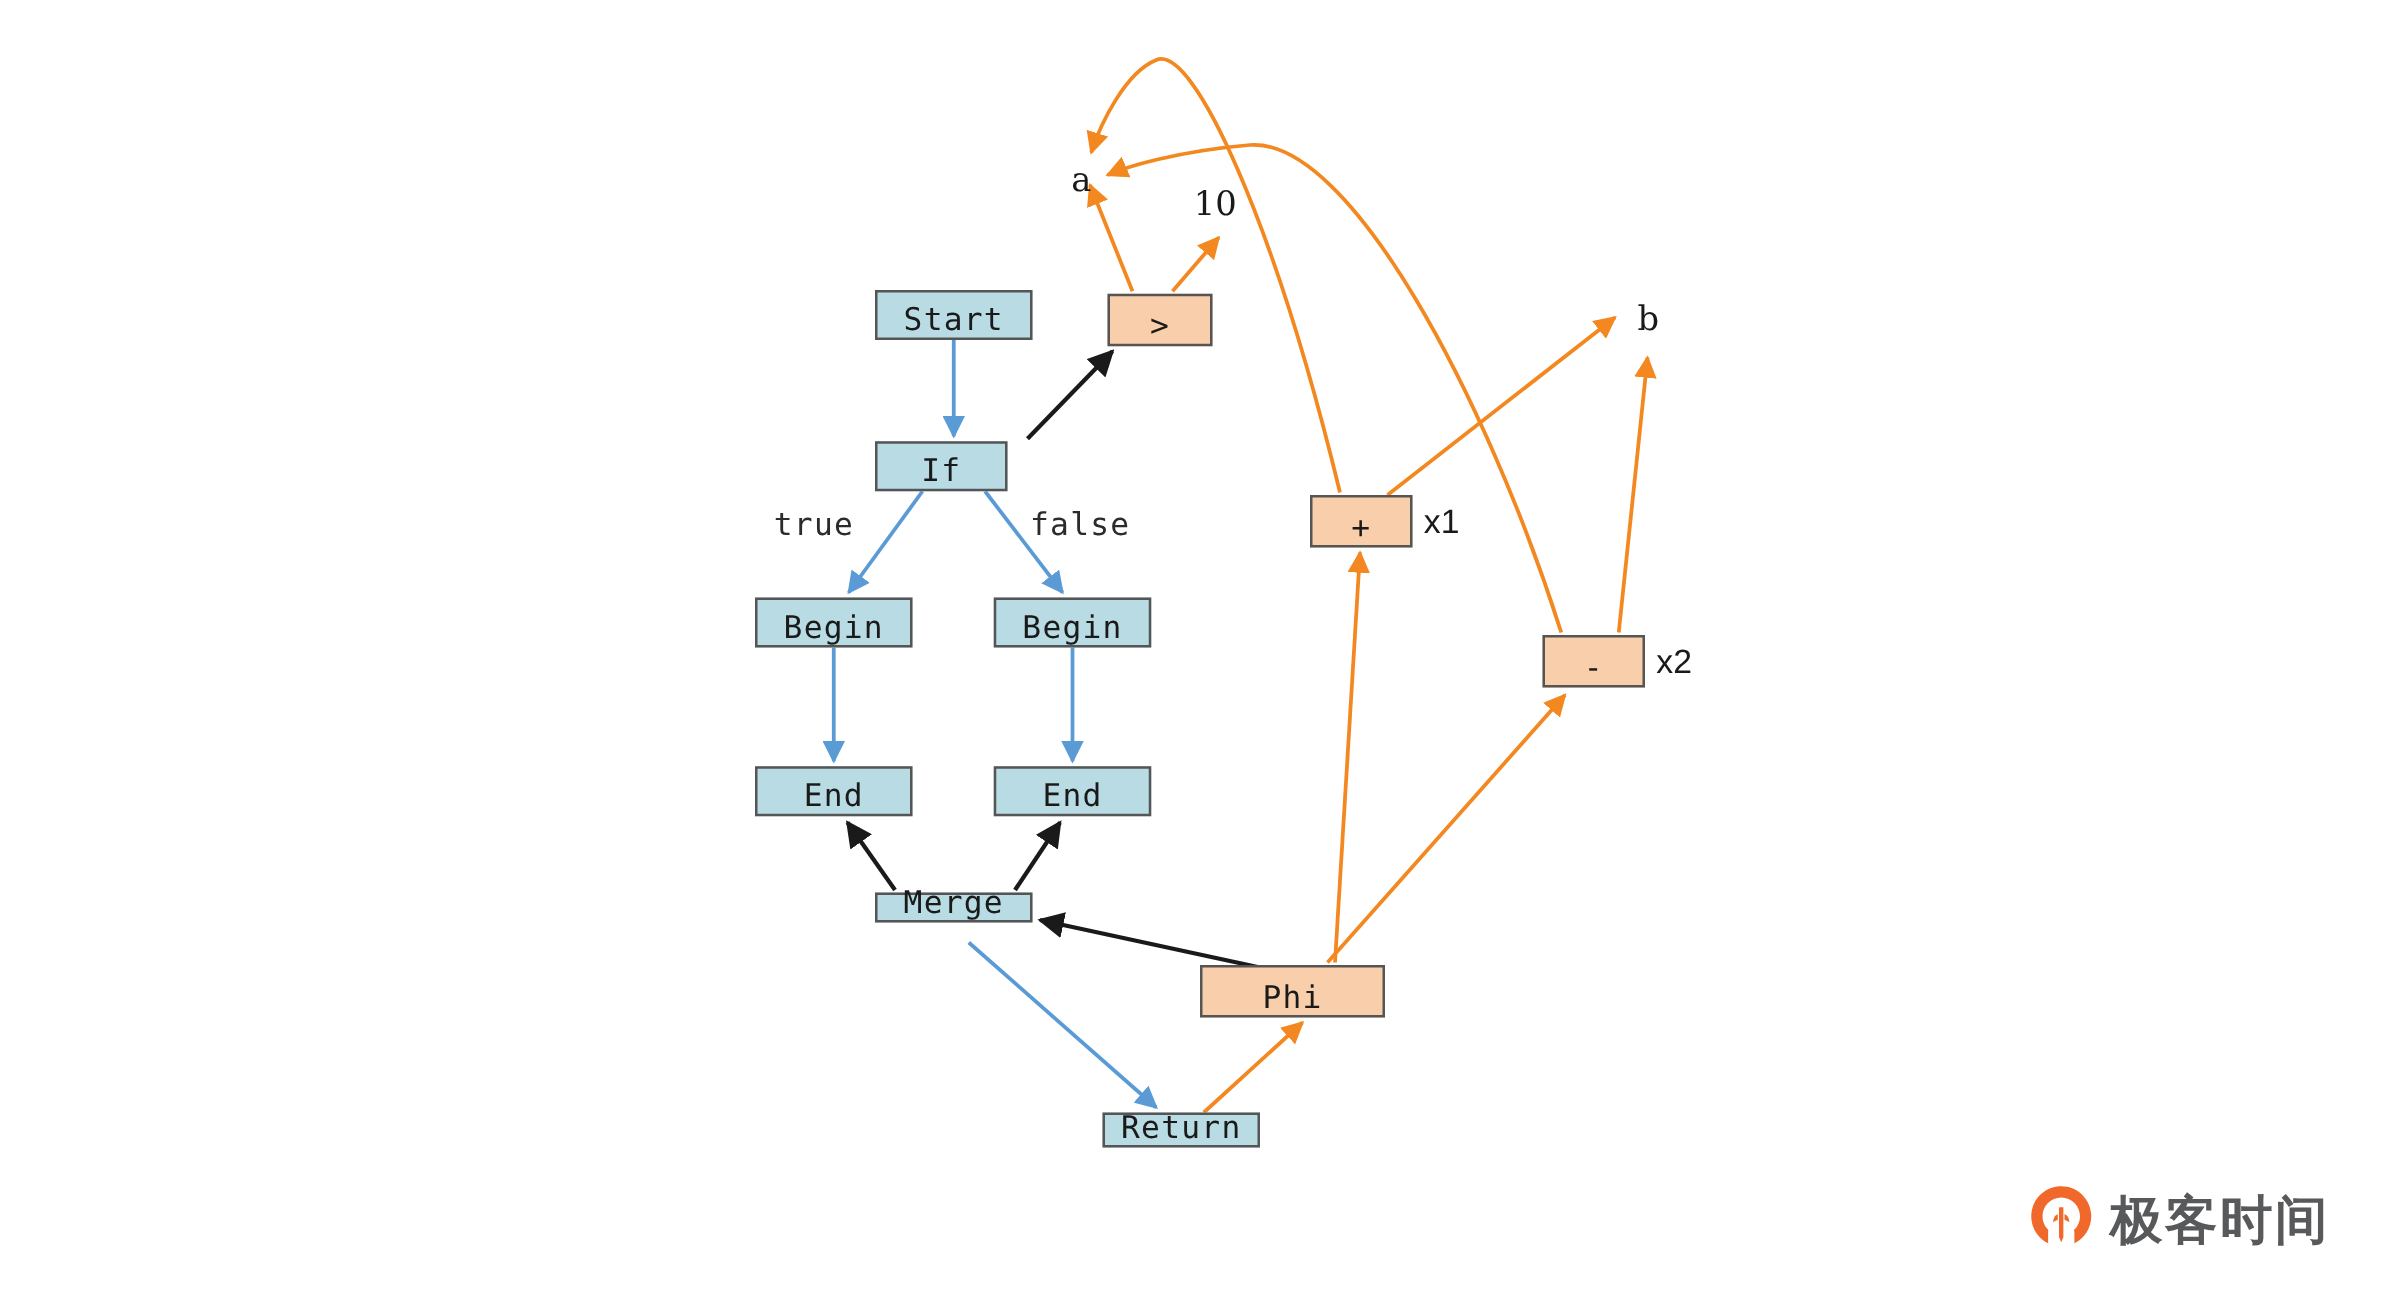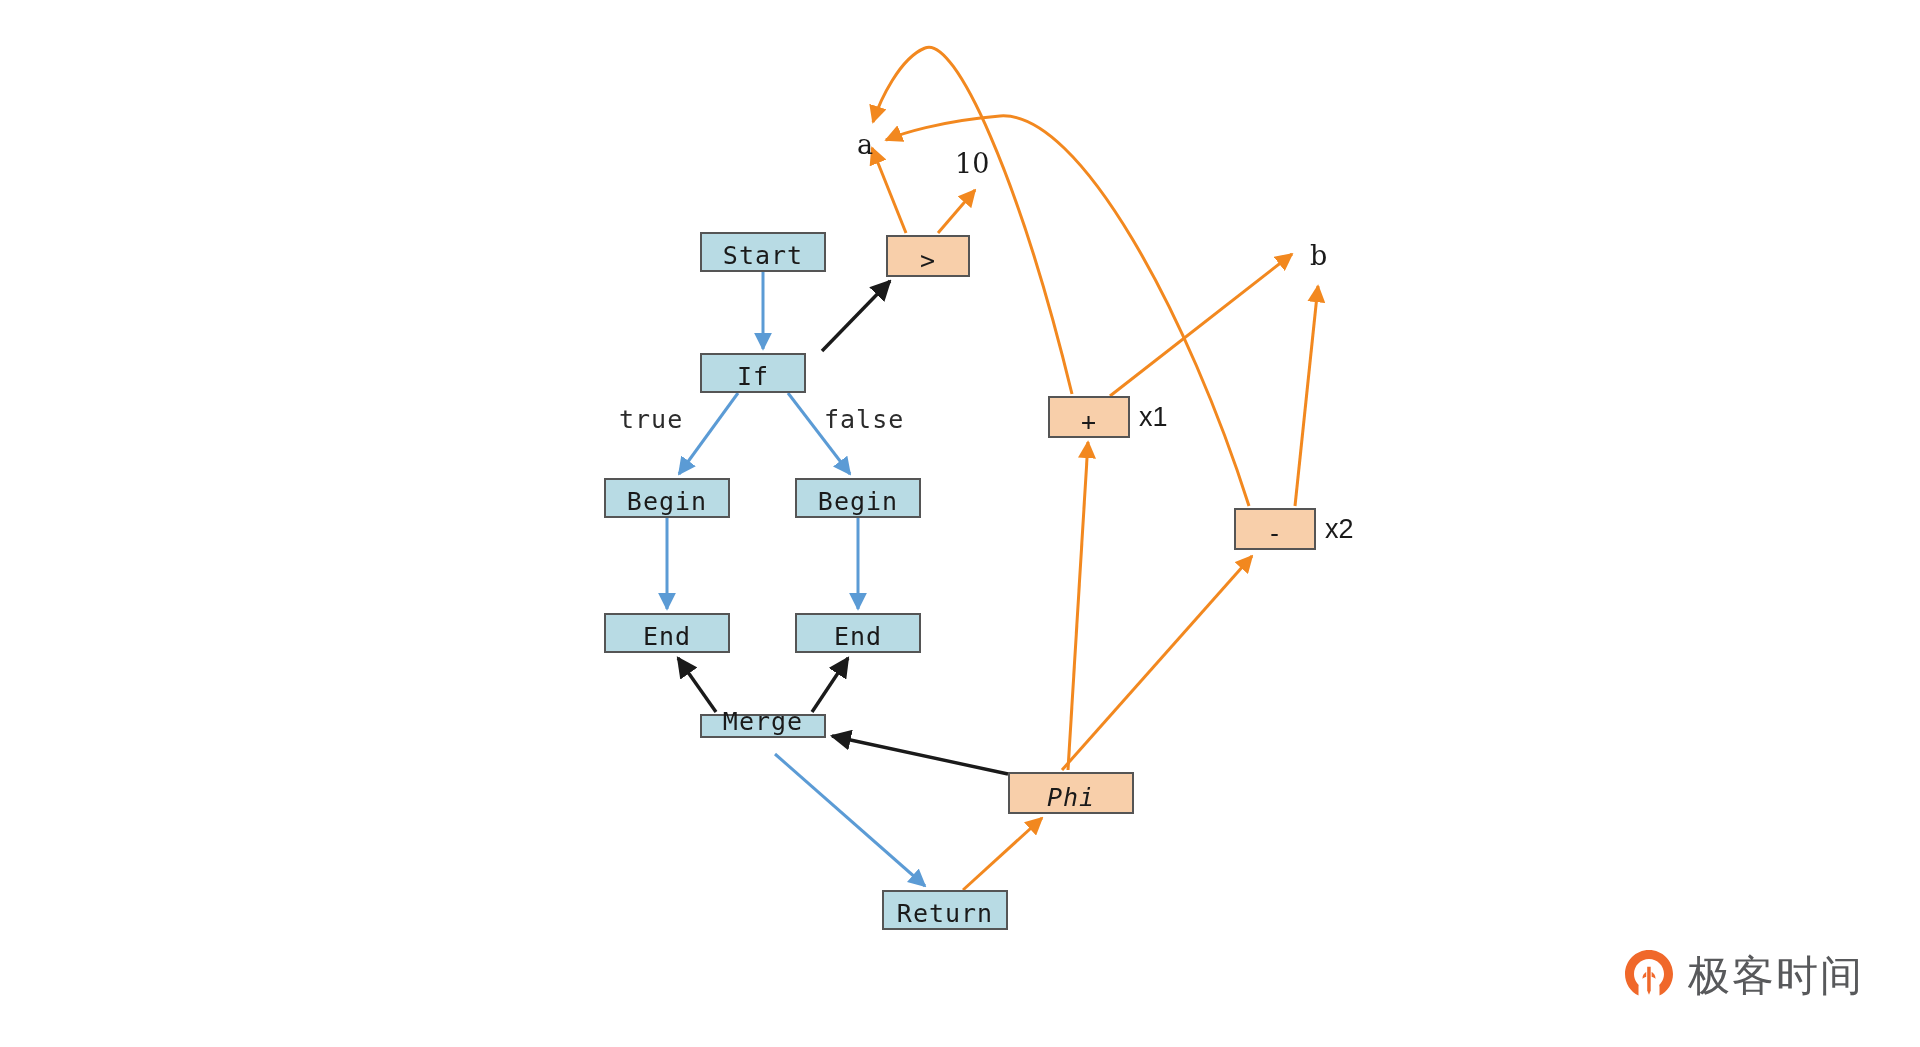--- a/index.html
+++ b/index.html
@@ -77,21 +77,21 @@
     right: 56px;
     bottom: 42px;
     display: flex;
     align-items: center;
     gap: 12px;
     z-index: 10;
   }
   #watermark .wm-text {
     font-family: "DejaVu Sans", "Liberation Sans", sans-serif;
     font-size: 42px;
-    font-weight: normal;
+    font-weight: bold;
     color: #58595b;
     letter-spacing: 2px;
   }
 </style>
 </head>
 <body>
 
 <div id="canvas">
 
   <svg id="edges" viewBox="0 0 1920 1047">
@@ -161,25 +161,25 @@
   </div>
 
   <div class="node ctrl" style="left:795px; top:613px; width:126px; height:40px;">
     <span>End</span>
   </div>
 
   <div class="node ctrl" style="left:700px; top:714px; width:126px; height:24px;">
     <span>Merge</span>
   </div>
 
-  <div class="node val" style="left:1008px; top:772px; width:126px; height:42px;font-style:italic;">
+  <div class="node val" style="left:960px; top:772px; width:148px; height:42px;">
     <span>Phi</span>
   </div>
 
-  <div class="node ctrl" style="left:882px; top:890px; width:126px; height:40px;">
+  <div class="node ctrl" style="left:882px; top:890px; width:126px; height:28px;">
     <span>Return</span>
   </div>
 
   <div class="node val" style="left:1048px; top:396px; width:82px; height:42px;">
     <span>+</span>
   </div>
 
   <div class="node val" style="left:1234px; top:508px; width:82px; height:42px;">
     <span>-</span>
   </div>

